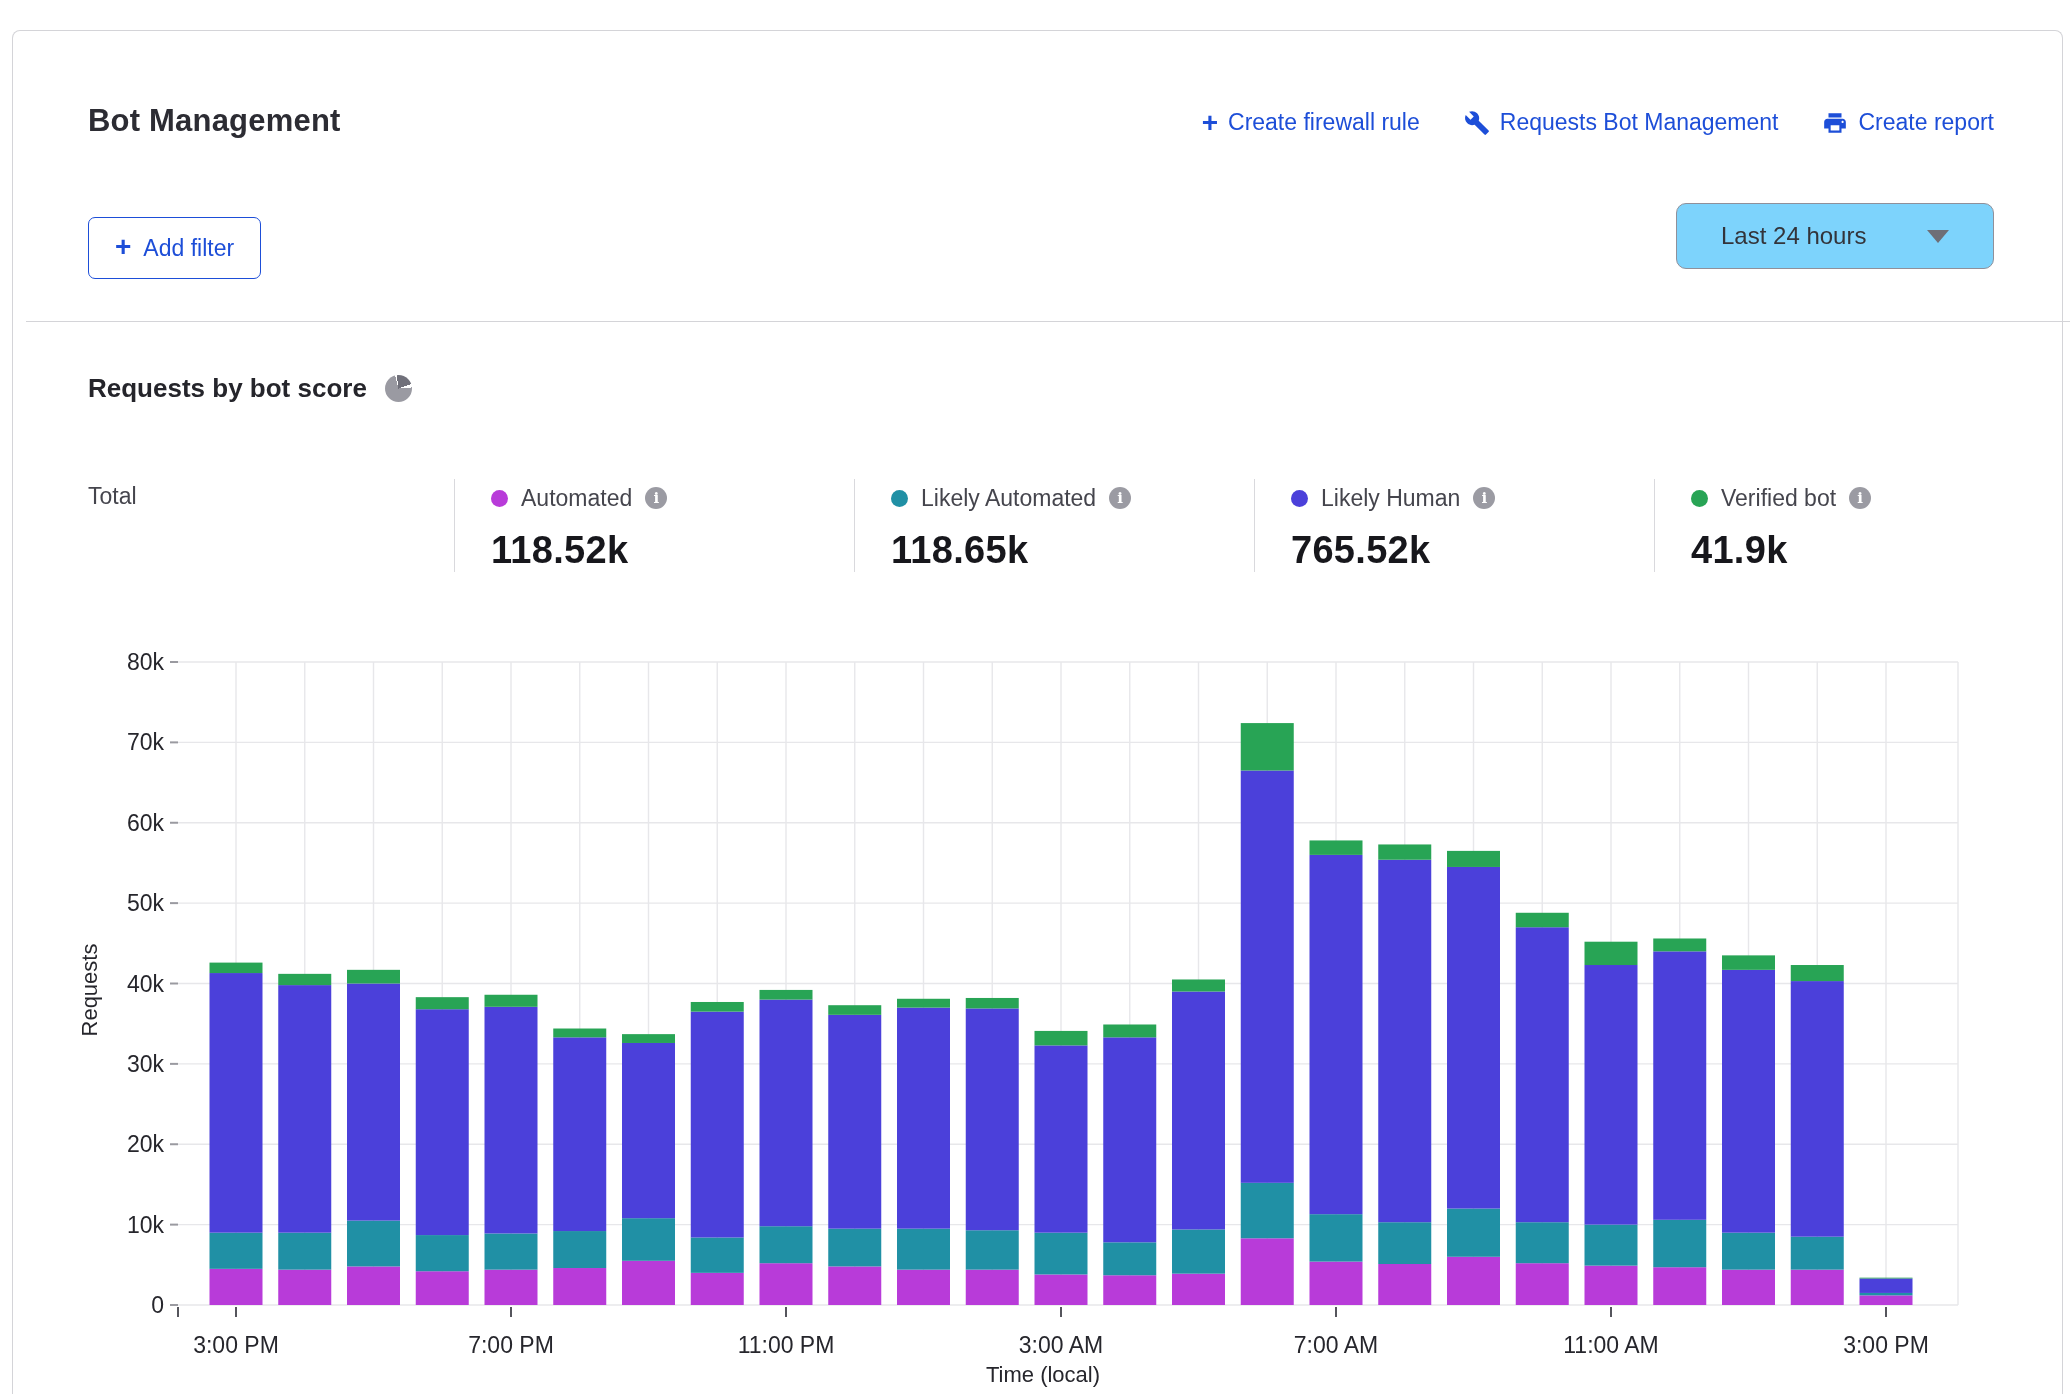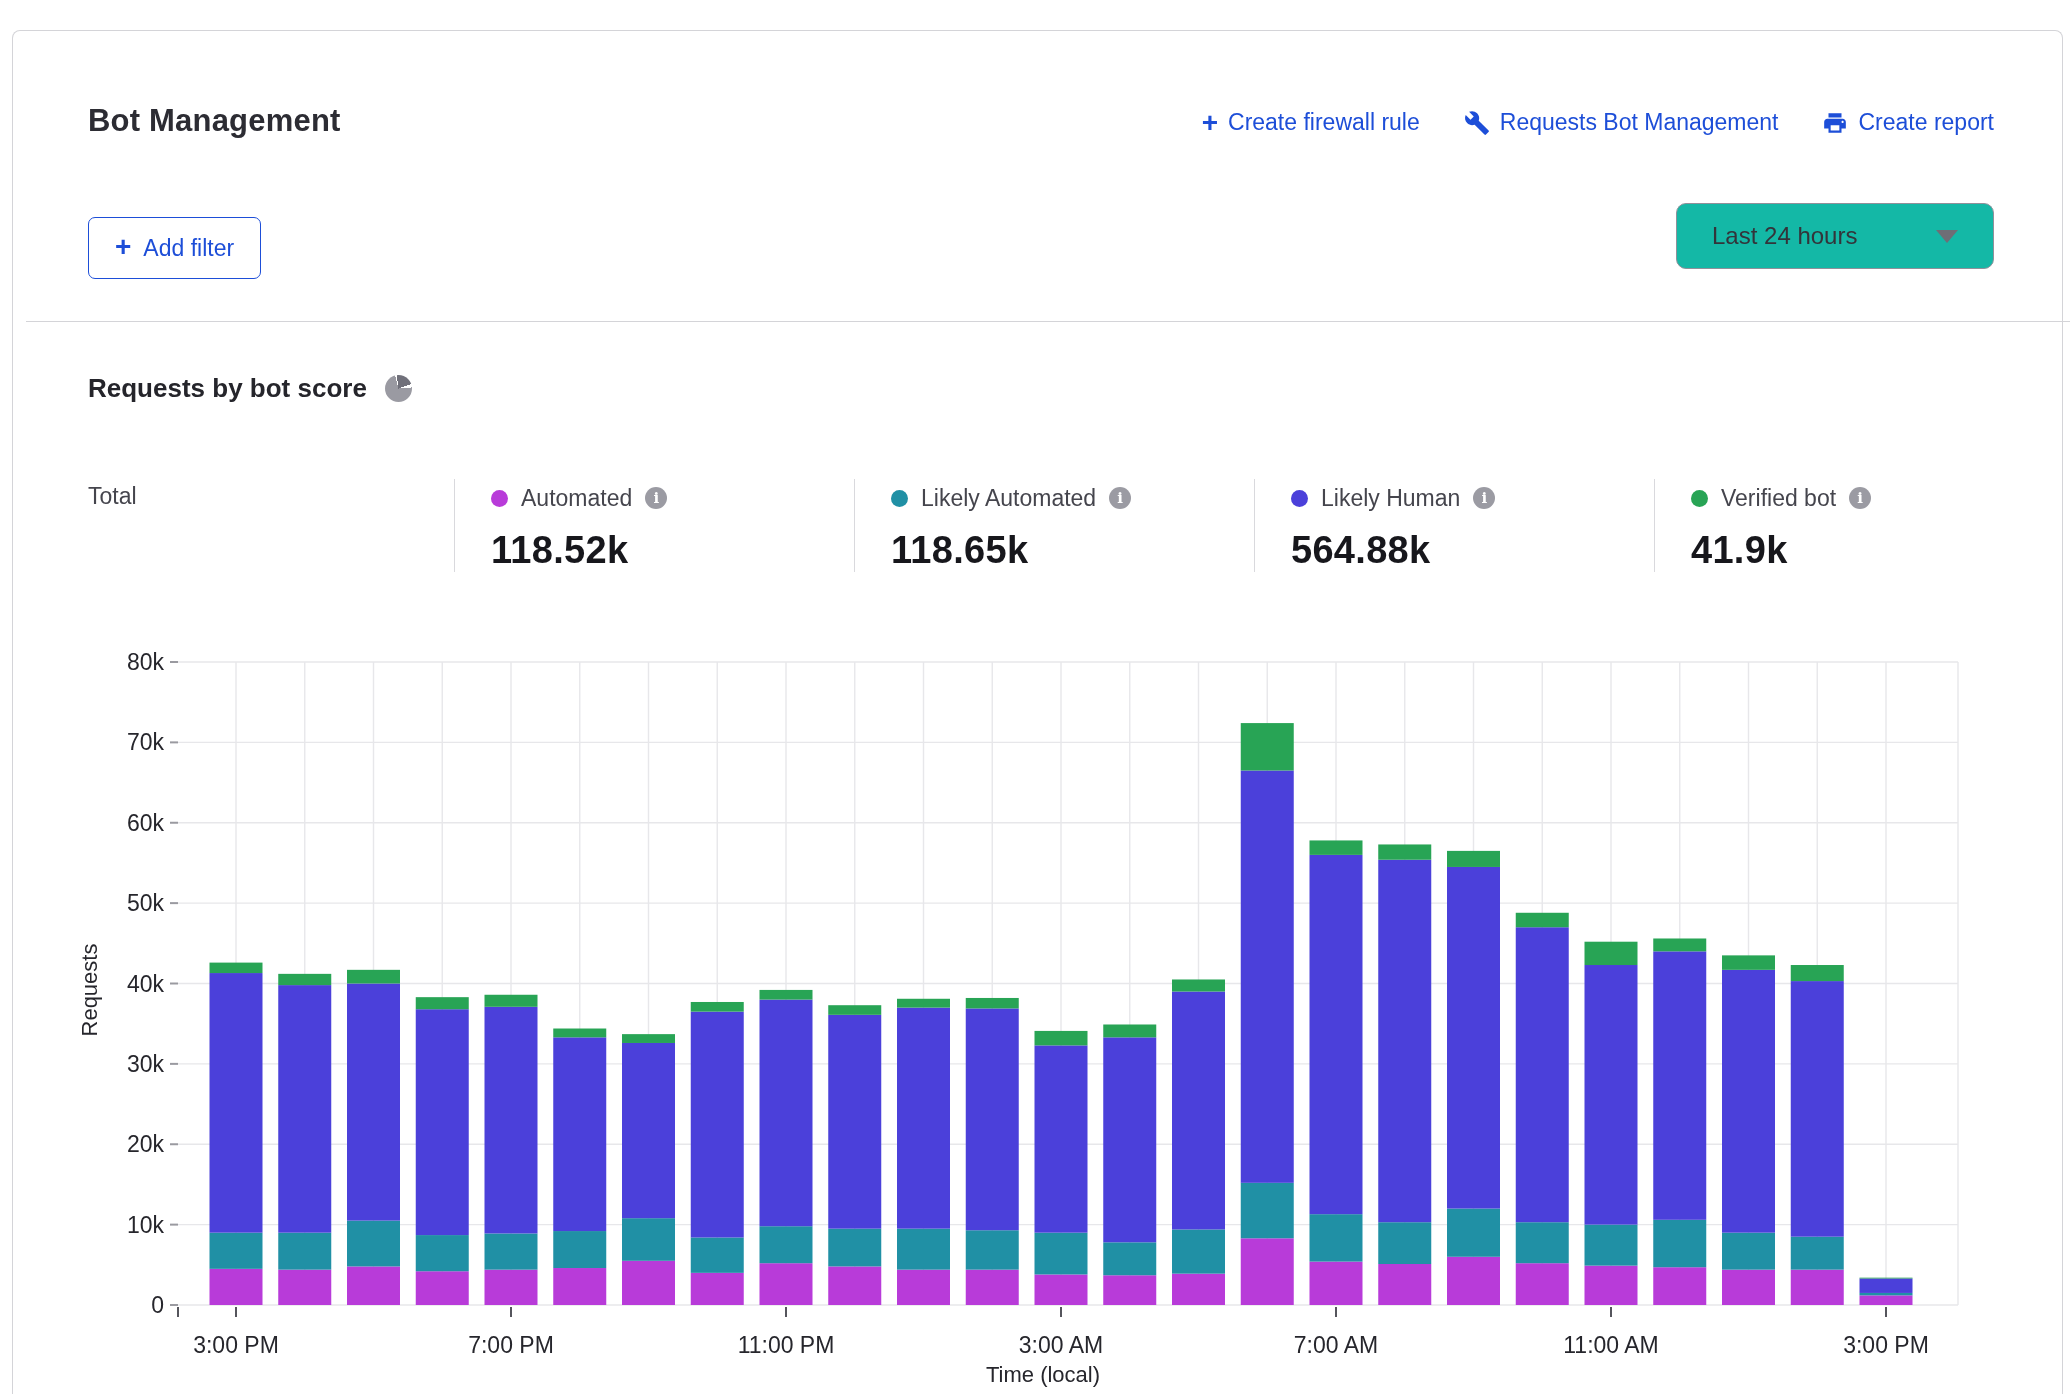--- a/index.html
+++ b/index.html
@@ -12,21 +12,21 @@
   .actions{position:absolute;top:78px;right:68px;display:flex;gap:44px;align-items:center;}
   .action-link{display:flex;align-items:center;gap:10px;color:#1d4ed8;font-size:23px;text-decoration:none;cursor:pointer;}
   .action-link .plus-glyph{font-size:28px;font-weight:700;line-height:20px;}
   .action-link svg{display:block;}
   .add-filter-btn{position:absolute;left:75px;top:186px;height:62px;padding:0 26px;
       background:#fff;border:1px solid #1d4ed8;border-radius:7px;color:#1d4ed8;
       font-size:23px;font-family:inherit;display:flex;align-items:center;gap:12px;cursor:pointer;}
   .add-filter-btn .plus-glyph{font-size:28px;font-weight:600;margin-top:-2px;}
   .dropdown{position:absolute;right:68px;top:172px;width:318px;height:66px;box-sizing:border-box;
       border:1px solid #90909a;border-radius:10px;display:flex;align-items:center;
-      padding:0 35px;font-size:24px;color:#33343a;cursor:pointer;background:#14b8a6;}
+      padding:0 44px;font-size:24px;color:#33343a;cursor:pointer;background:#7dd3fc;}
   .dropdown .caret{margin-left:auto;width:0;height:0;border-left:11px solid transparent;
       border-right:11px solid transparent;border-top:13px solid #6e6e76;}
   .divider{position:absolute;left:13px;top:290px;width:2048px;height:1px;background:#d4d4d8;}
   
   .section-row{position:absolute;left:75px;top:342px;display:flex;align-items:center;gap:18px;}
   .section-title{margin:0;font-size:26px;font-weight:700;color:#25252b;}
   .pie-icon{width:27px;height:27px;border-radius:50%;
       background:conic-gradient(from -8deg,#70707a 0 22%,#ffffff 22% 26%,#9a9aa2 26% 98%,#ffffff 98% 100%);}
   
   .stats{position:absolute;left:75px;top:448px;display:flex;}
@@ -110,21 +110,21 @@
           <span class="info-icon">i</span>
         </div>
         <div class="stat-value">118.65k</div>
       </div>
       <div class="stat bordered">
         <div class="stat-label-row">
           <span class="legend-dot" style="background: rgb(75, 64, 218);"></span>
           <span class="stat-label">Likely Human</span>
           <span class="info-icon">i</span>
         </div>
-        <div class="stat-value">564.88k</div>
+        <div class="stat-value">765.52k</div>
       </div>
       <div class="stat bordered">
         <div class="stat-label-row">
           <span class="legend-dot" style="background: rgb(40, 164, 85);"></span>
           <span class="stat-label">Verified bot</span>
           <span class="info-icon">i</span>
         </div>
         <div class="stat-value">41.9k</div>
       </div>
     </div>

